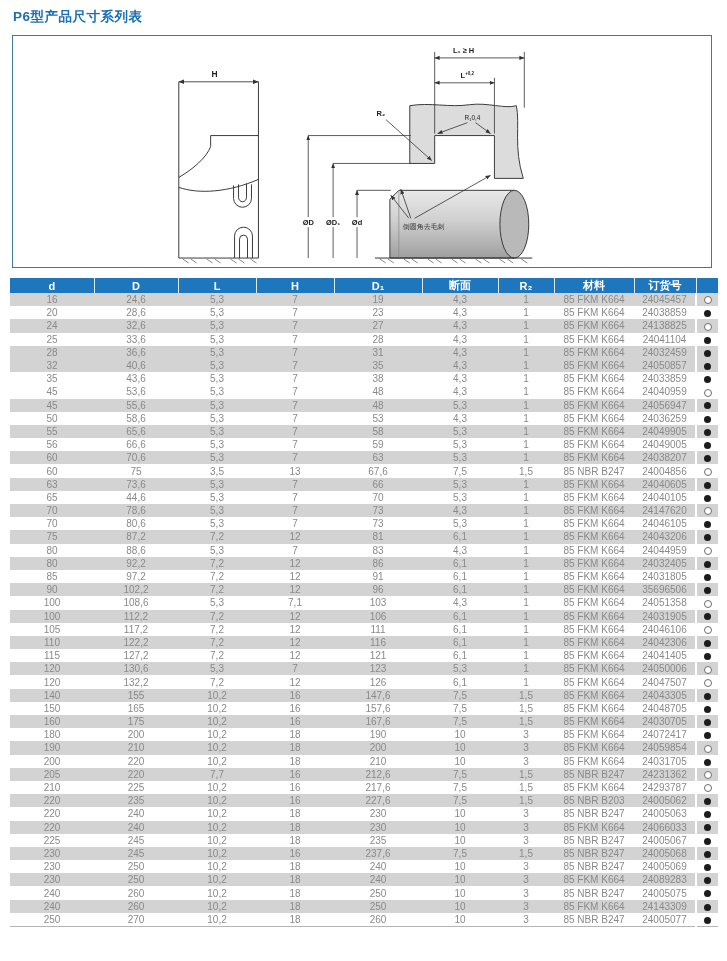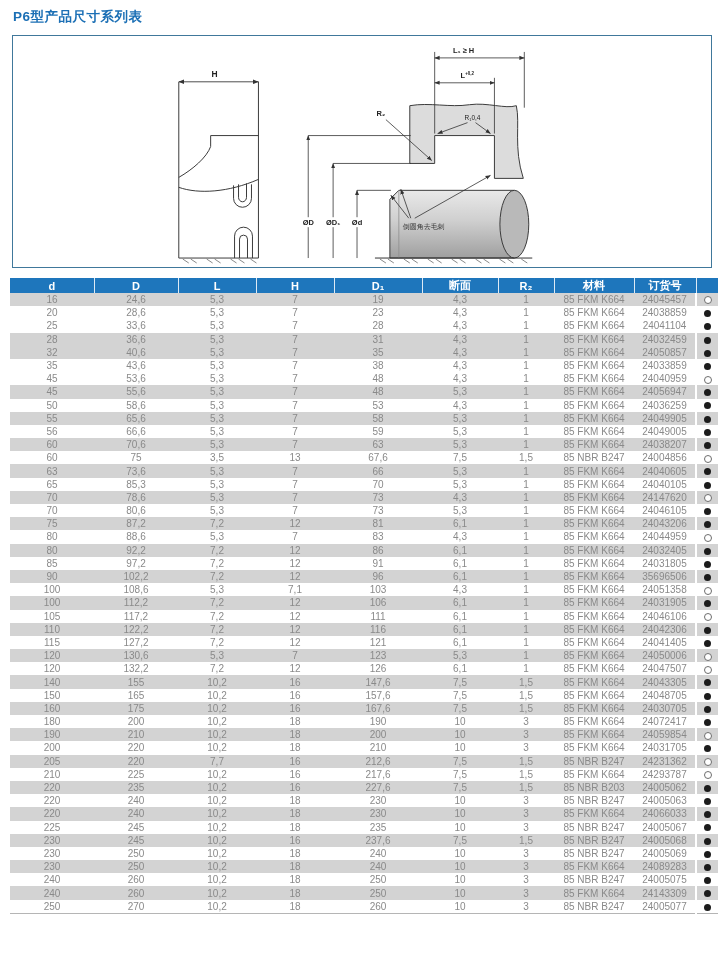--- a/index.html
+++ b/index.html
@@ -162,20 +162,32 @@
           <td>28,6</td>
           <td>5,3</td>
           <td>7</td>
           <td>23</td>
           <td>4,3</td>
           <td>1</td>
           <td>85 FKM K664</td>
           <td>24038859</td>
           <td class="avail"><span class="dot filled"></span></td>
         </tr>
+        <tr class="odd">
+          <td>24</td>
+          <td>32,6</td>
+          <td>5,3</td>
+          <td>7</td>
+          <td>27</td>
+          <td>4,3</td>
+          <td>1</td>
+          <td>85 FKM K664</td>
+          <td>24138825</td>
+          <td class="avail"><span class="dot open"></span></td>
+        </tr>
         <tr class="even">
           <td>25</td>
           <td>33,6</td>
           <td>5,3</td>
           <td>7</td>
           <td>28</td>
           <td>4,3</td>
           <td>1</td>
           <td>85 FKM K664</td>
           <td>24041104</td>
@@ -308,21 +320,21 @@
           <td>7</td>
           <td>66</td>
           <td>5,3</td>
           <td>1</td>
           <td>85 FKM K664</td>
           <td>24040605</td>
           <td class="avail"><span class="dot filled"></span></td>
         </tr>
         <tr class="even">
           <td>65</td>
-          <td>85,3</td>
+          <td>44,6</td>
           <td>5,3</td>
           <td>7</td>
           <td>70</td>
           <td>5,3</td>
           <td>1</td>
           <td>85 FKM K664</td>
           <td>24040105</td>
           <td class="avail"><span class="dot filled"></span></td>
         </tr>
         <tr class="odd">

